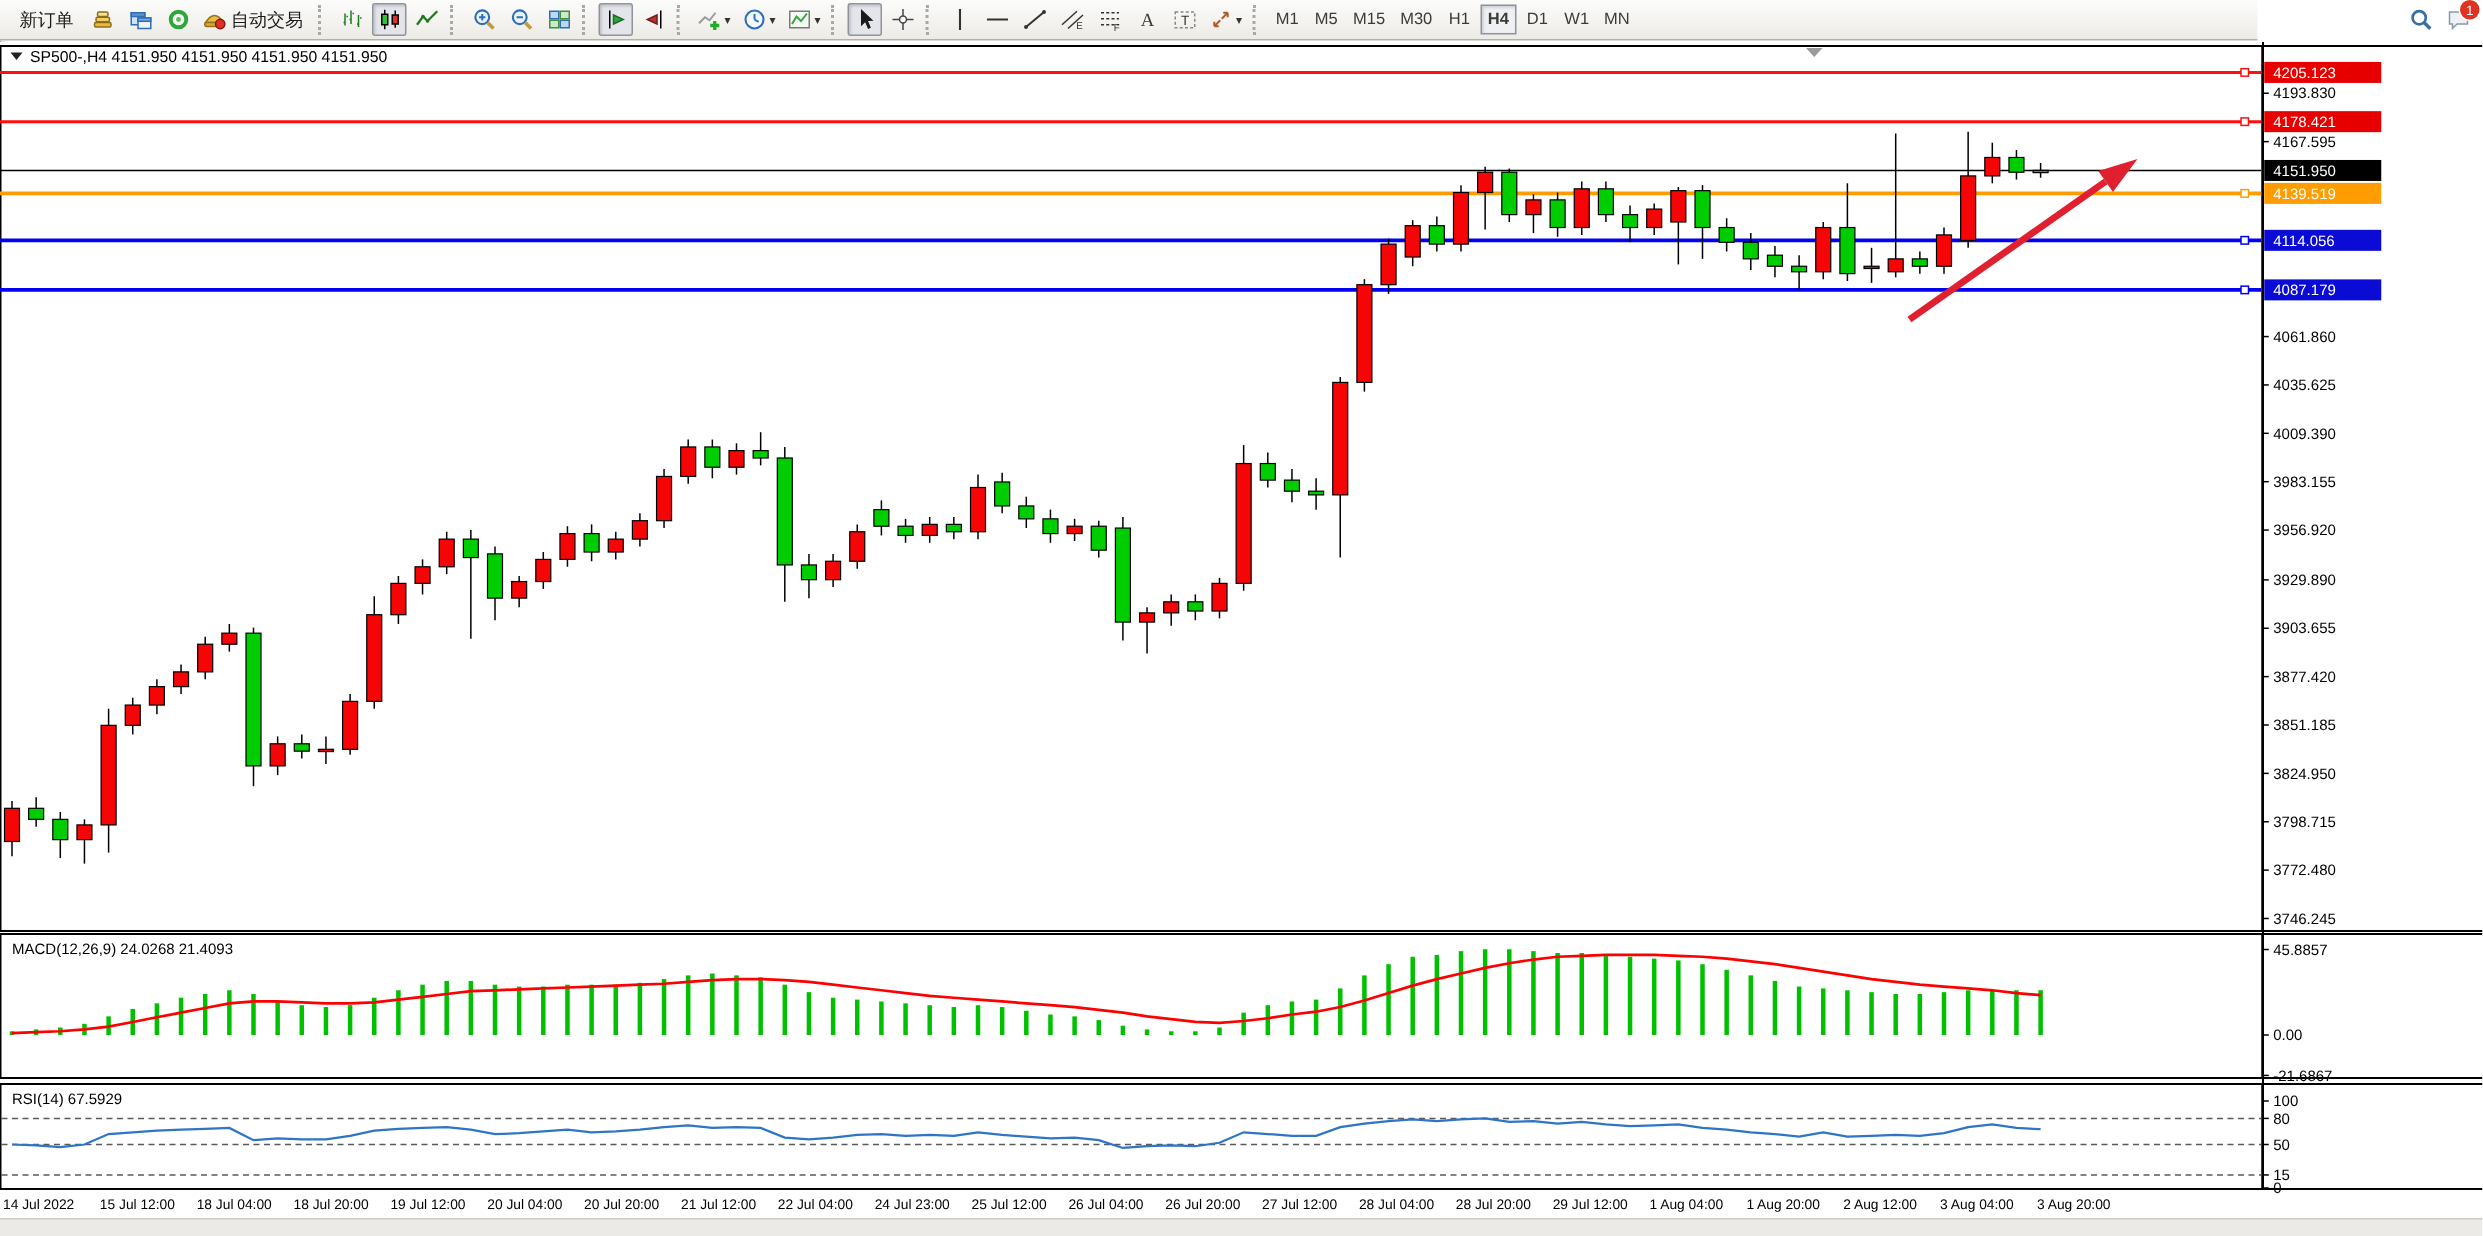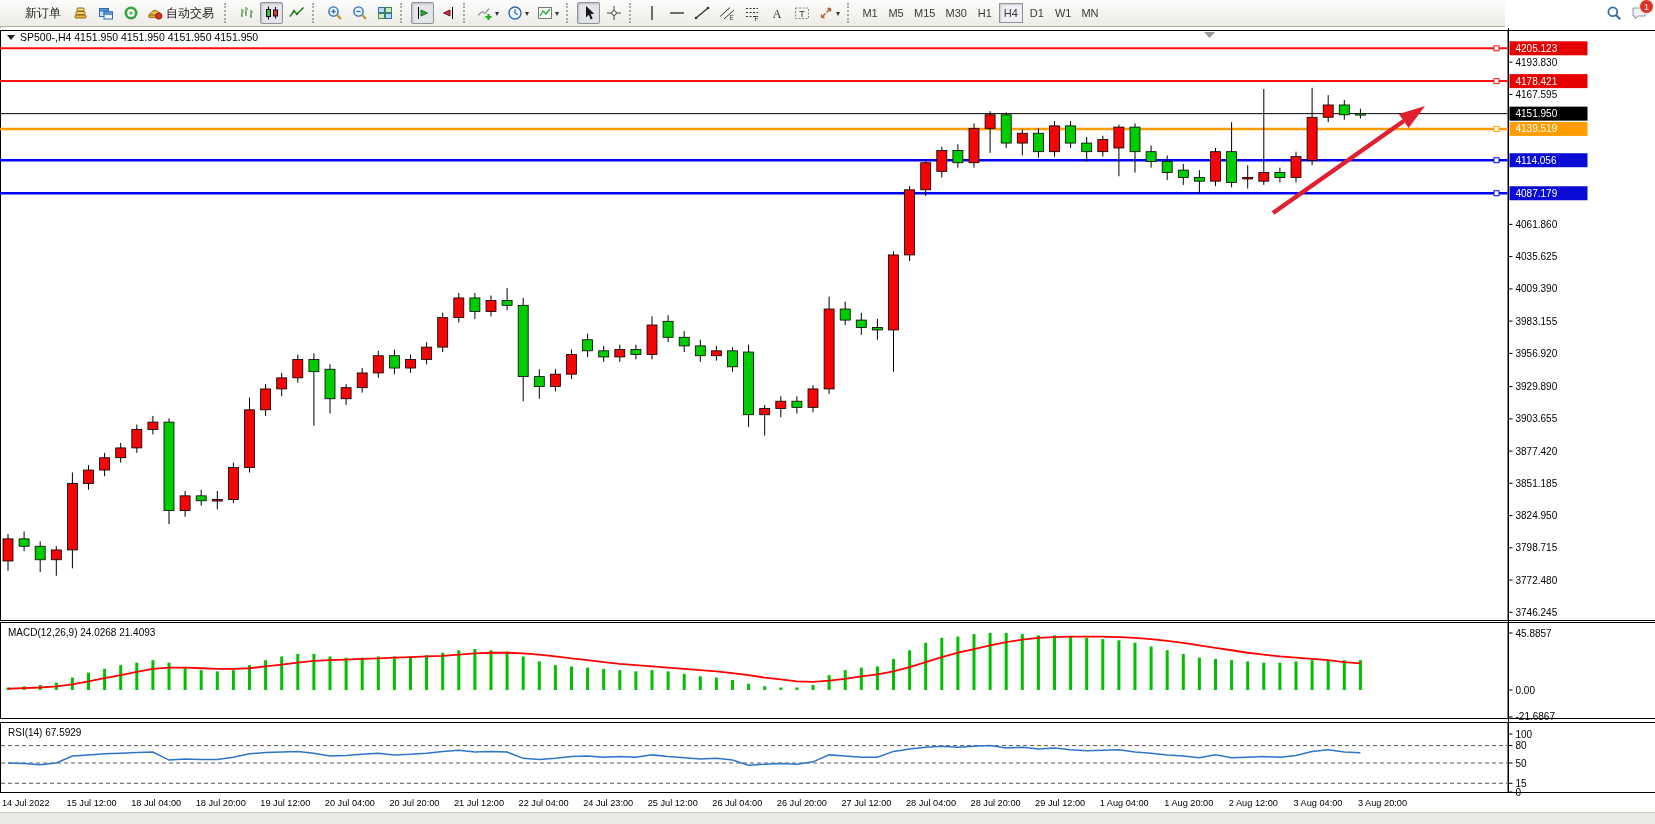--- a/index.html
+++ b/index.html
@@ -1,31 +1,31 @@
 <!DOCTYPE html>
 <html><head>
 <meta charset="utf-8">
 <style>
   html,body{margin:0;padding:0;background:#fff;width:1655px;height:824px;overflow:hidden;
     font-family:"Liberation Sans",sans-serif;-webkit-font-smoothing:none;}
   #app{position:relative;width:1655px;height:824px;background:#fff;}
   
   #toolbar{position:absolute;left:0;top:0;width:1505px;height:27px;
     background:linear-gradient(#fcfcfb,#edebe6);border-bottom:1px solid #b3b0a8;
-    display:flex;align-items:center;box-sizing:border-box;padding-left:18px;}
+    display:flex;align-items:center;box-sizing:border-box;padding-left:6px;}
   .tb-grip{width:5px;height:20px;margin:0 3px;border-left:2px dotted #a8a8a8;}
   .tb-btn{height:22px;min-width:23px;display:flex;align-items:center;justify-content:center;
     border:1px solid transparent;border-radius:2px;margin:0 1px;padding:0 2px;cursor:default;box-sizing:border-box;}
   .tb-btn.pressed{background:#e3e5ea;border:1px solid #8f939b;box-shadow:inset 1px 1px 2px rgba(0,0,0,.18);}
   .tb-btn .lbl{font-size:12px;color:#1a1a1a;white-space:nowrap;padding:0 3px;}
   .tb-btn svg{display:block;}
   .caret{font-size:8px;color:#333;margin-left:2px;}
   .tf-btn{height:20px;min-width:24px;display:flex;align-items:center;justify-content:center;
     font-size:11px;color:#3a3a3a;border:1px solid transparent;margin:0 1px;padding:0 3px;box-sizing:border-box;}
-  .tf-btn.active{background:#eef0f3;border:1px solid #8f939b;box-shadow:inset 1px 1px 2px rgba(0,0,0,.15);}
+  .tf-btn.active{background:#eef0f3;border:1px solid #8f939b;box-shadow:inset 1px 1px 2px rgba(0,0,0,.15);font-weight:bold;}
   #tb-right{position:absolute;right:4px;top:2px;display:flex;align-items:center;}
   .badge{position:absolute;top:-4px;right:-5px;background:#e03220;color:#fff;border-radius:50%;
     width:13px;height:13px;font-size:9px;display:flex;align-items:center;justify-content:center;border:1px solid #fff;}
   
   #chart{position:absolute;left:0;top:0;}
   #bottom-strip{position:absolute;left:0;top:812px;width:1655px;height:12px;background:#eceae6;border-top:1px solid #cfccc5;}
   #left-frame{position:absolute;left:0;top:27px;width:3px;height:797px;border-left:1px solid #b3b0a8;border-right:1px solid #dedcd6;box-sizing:border-box;}
 </style>
 </head>
 <body>

